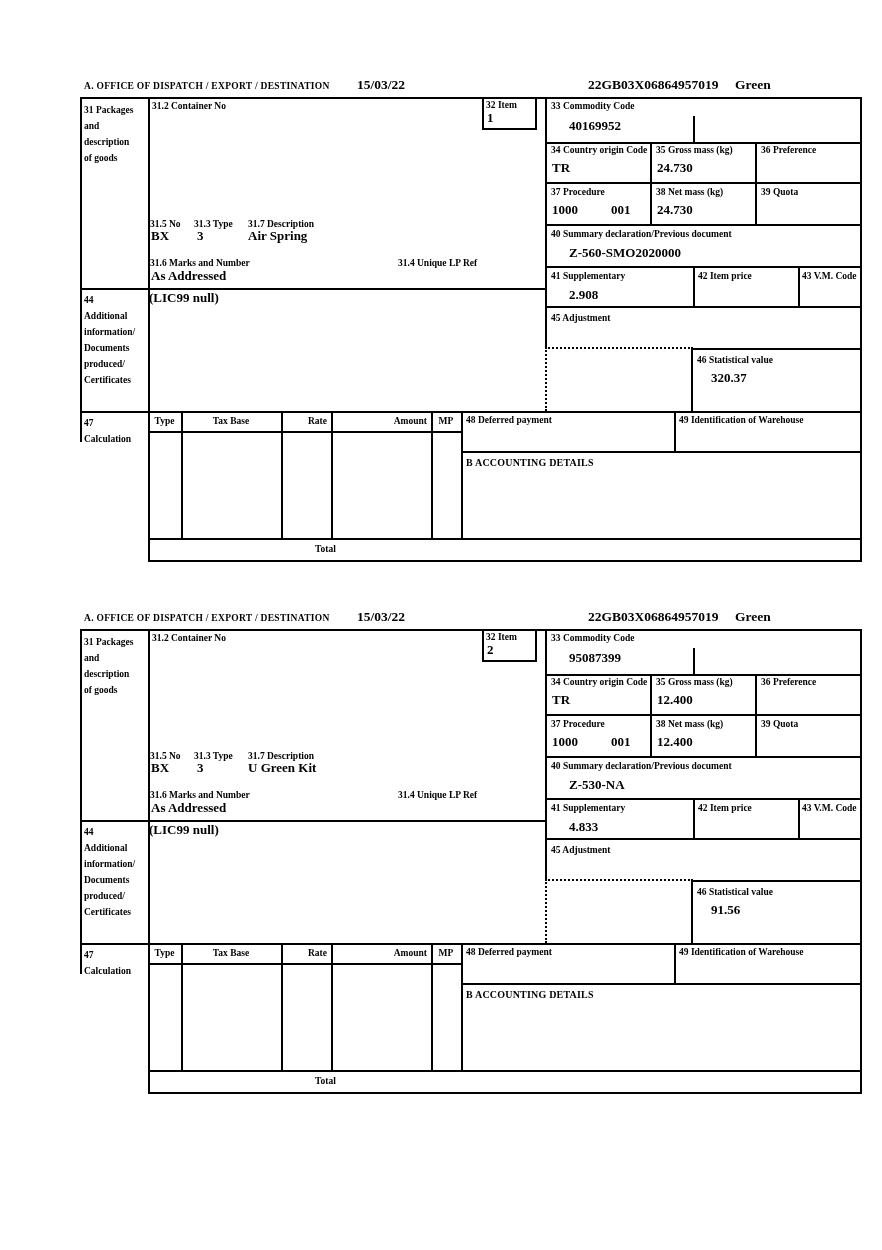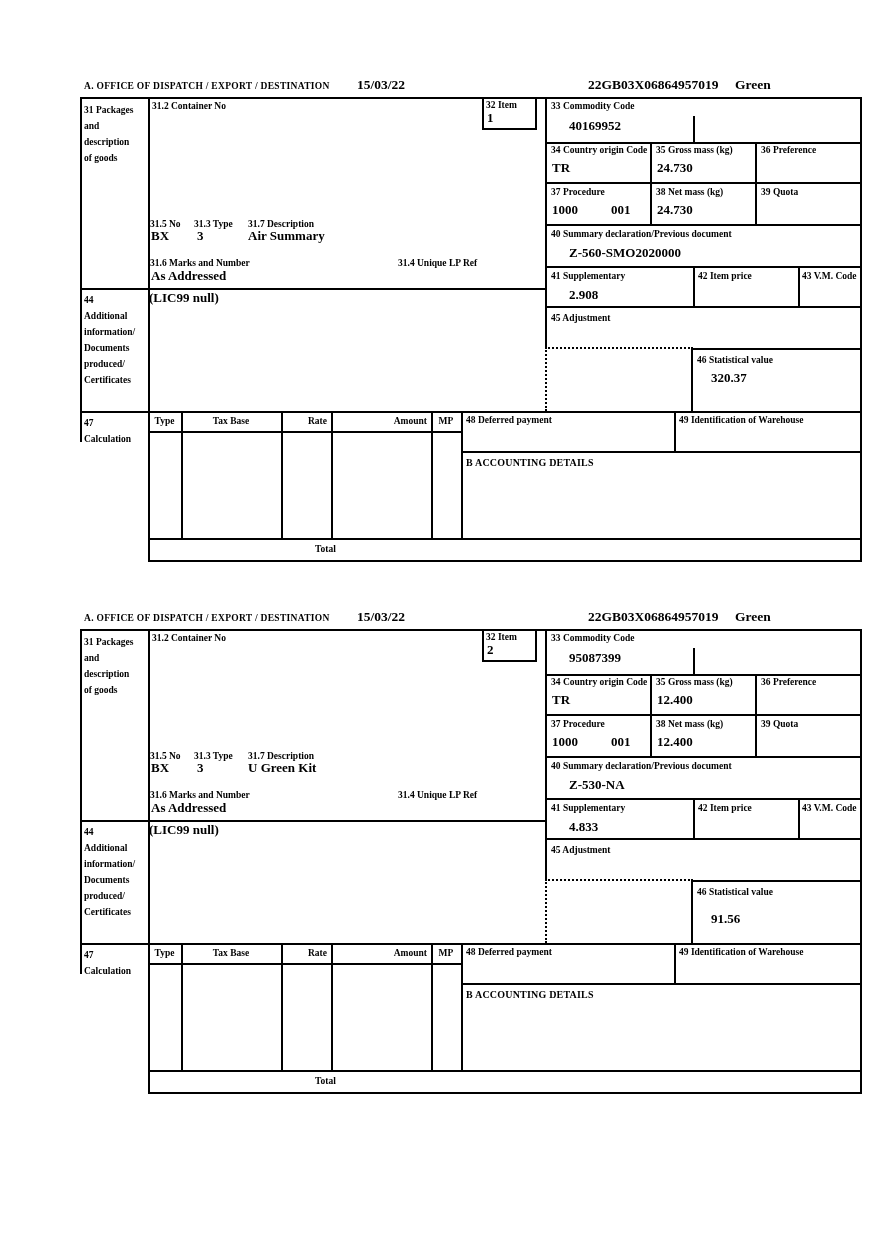--- a/index.html
+++ b/index.html
@@ -103,21 +103,21 @@
     <div class="lbl" style="left:471px; top:237px;">45 Adjustment</div>
 
     <div class="lbl" style="left:617px; top:279px;">46 Statistical value</div>
     <div class="val" style="left:631px; top:295px;">320.37</div>
 
     <div class="lbl" style="left:70px; top:143px;">31.5 No</div>
     <div class="lbl" style="left:114px; top:143px;">31.3 Type</div>
     <div class="lbl" style="left:168px; top:143px;">31.7 Description</div>
     <div class="val" style="left:71px; top:153px;">BX</div>
     <div class="val" style="left:117px; top:153px;">3</div>
-    <div class="val" style="left:168px; top:153px;">Air Summary</div>
+    <div class="val" style="left:168px; top:153px;">Air Spring</div>
 
     <div class="lbl" style="left:70px; top:182px;">31.6 Marks and Number</div>
     <div class="lbl" style="left:318px; top:182px;">31.4 Unique LP Ref</div>
     <div class="val" style="left:71px; top:193px;">As Addressed</div>
 
     <div class="lbl-ml" style="left:4px; top:216px; width:62px;">44
 Additional
 information/
 Documents
 produced/
@@ -212,21 +212,21 @@
     <div class="val" style="left:489px; top:170px;">Z-530-NA</div>
 
     <div class="lbl" style="left:471px; top:195px;">41 Supplementary</div>
     <div class="val" style="left:489px; top:212px;">4.833</div>
     <div class="lbl" style="left:618px; top:195px;">42 Item price</div>
     <div class="lbl" style="left:722px; top:195px;">43 V.M. Code</div>
 
     <div class="lbl" style="left:471px; top:237px;">45 Adjustment</div>
 
     <div class="lbl" style="left:617px; top:279px;">46 Statistical value</div>
-    <div class="val" style="left:631px; top:304px;">91.56</div>
+    <div class="val" style="left:631px; top:295px;">91.56</div>
 
     <div class="lbl" style="left:70px; top:143px;">31.5 No</div>
     <div class="lbl" style="left:114px; top:143px;">31.3 Type</div>
     <div class="lbl" style="left:168px; top:143px;">31.7 Description</div>
     <div class="val" style="left:71px; top:153px;">BX</div>
     <div class="val" style="left:117px; top:153px;">3</div>
     <div class="val" style="left:168px; top:153px;">U Green Kit</div>
 
     <div class="lbl" style="left:70px; top:182px;">31.6 Marks and Number</div>
     <div class="lbl" style="left:318px; top:182px;">31.4 Unique LP Ref</div>

